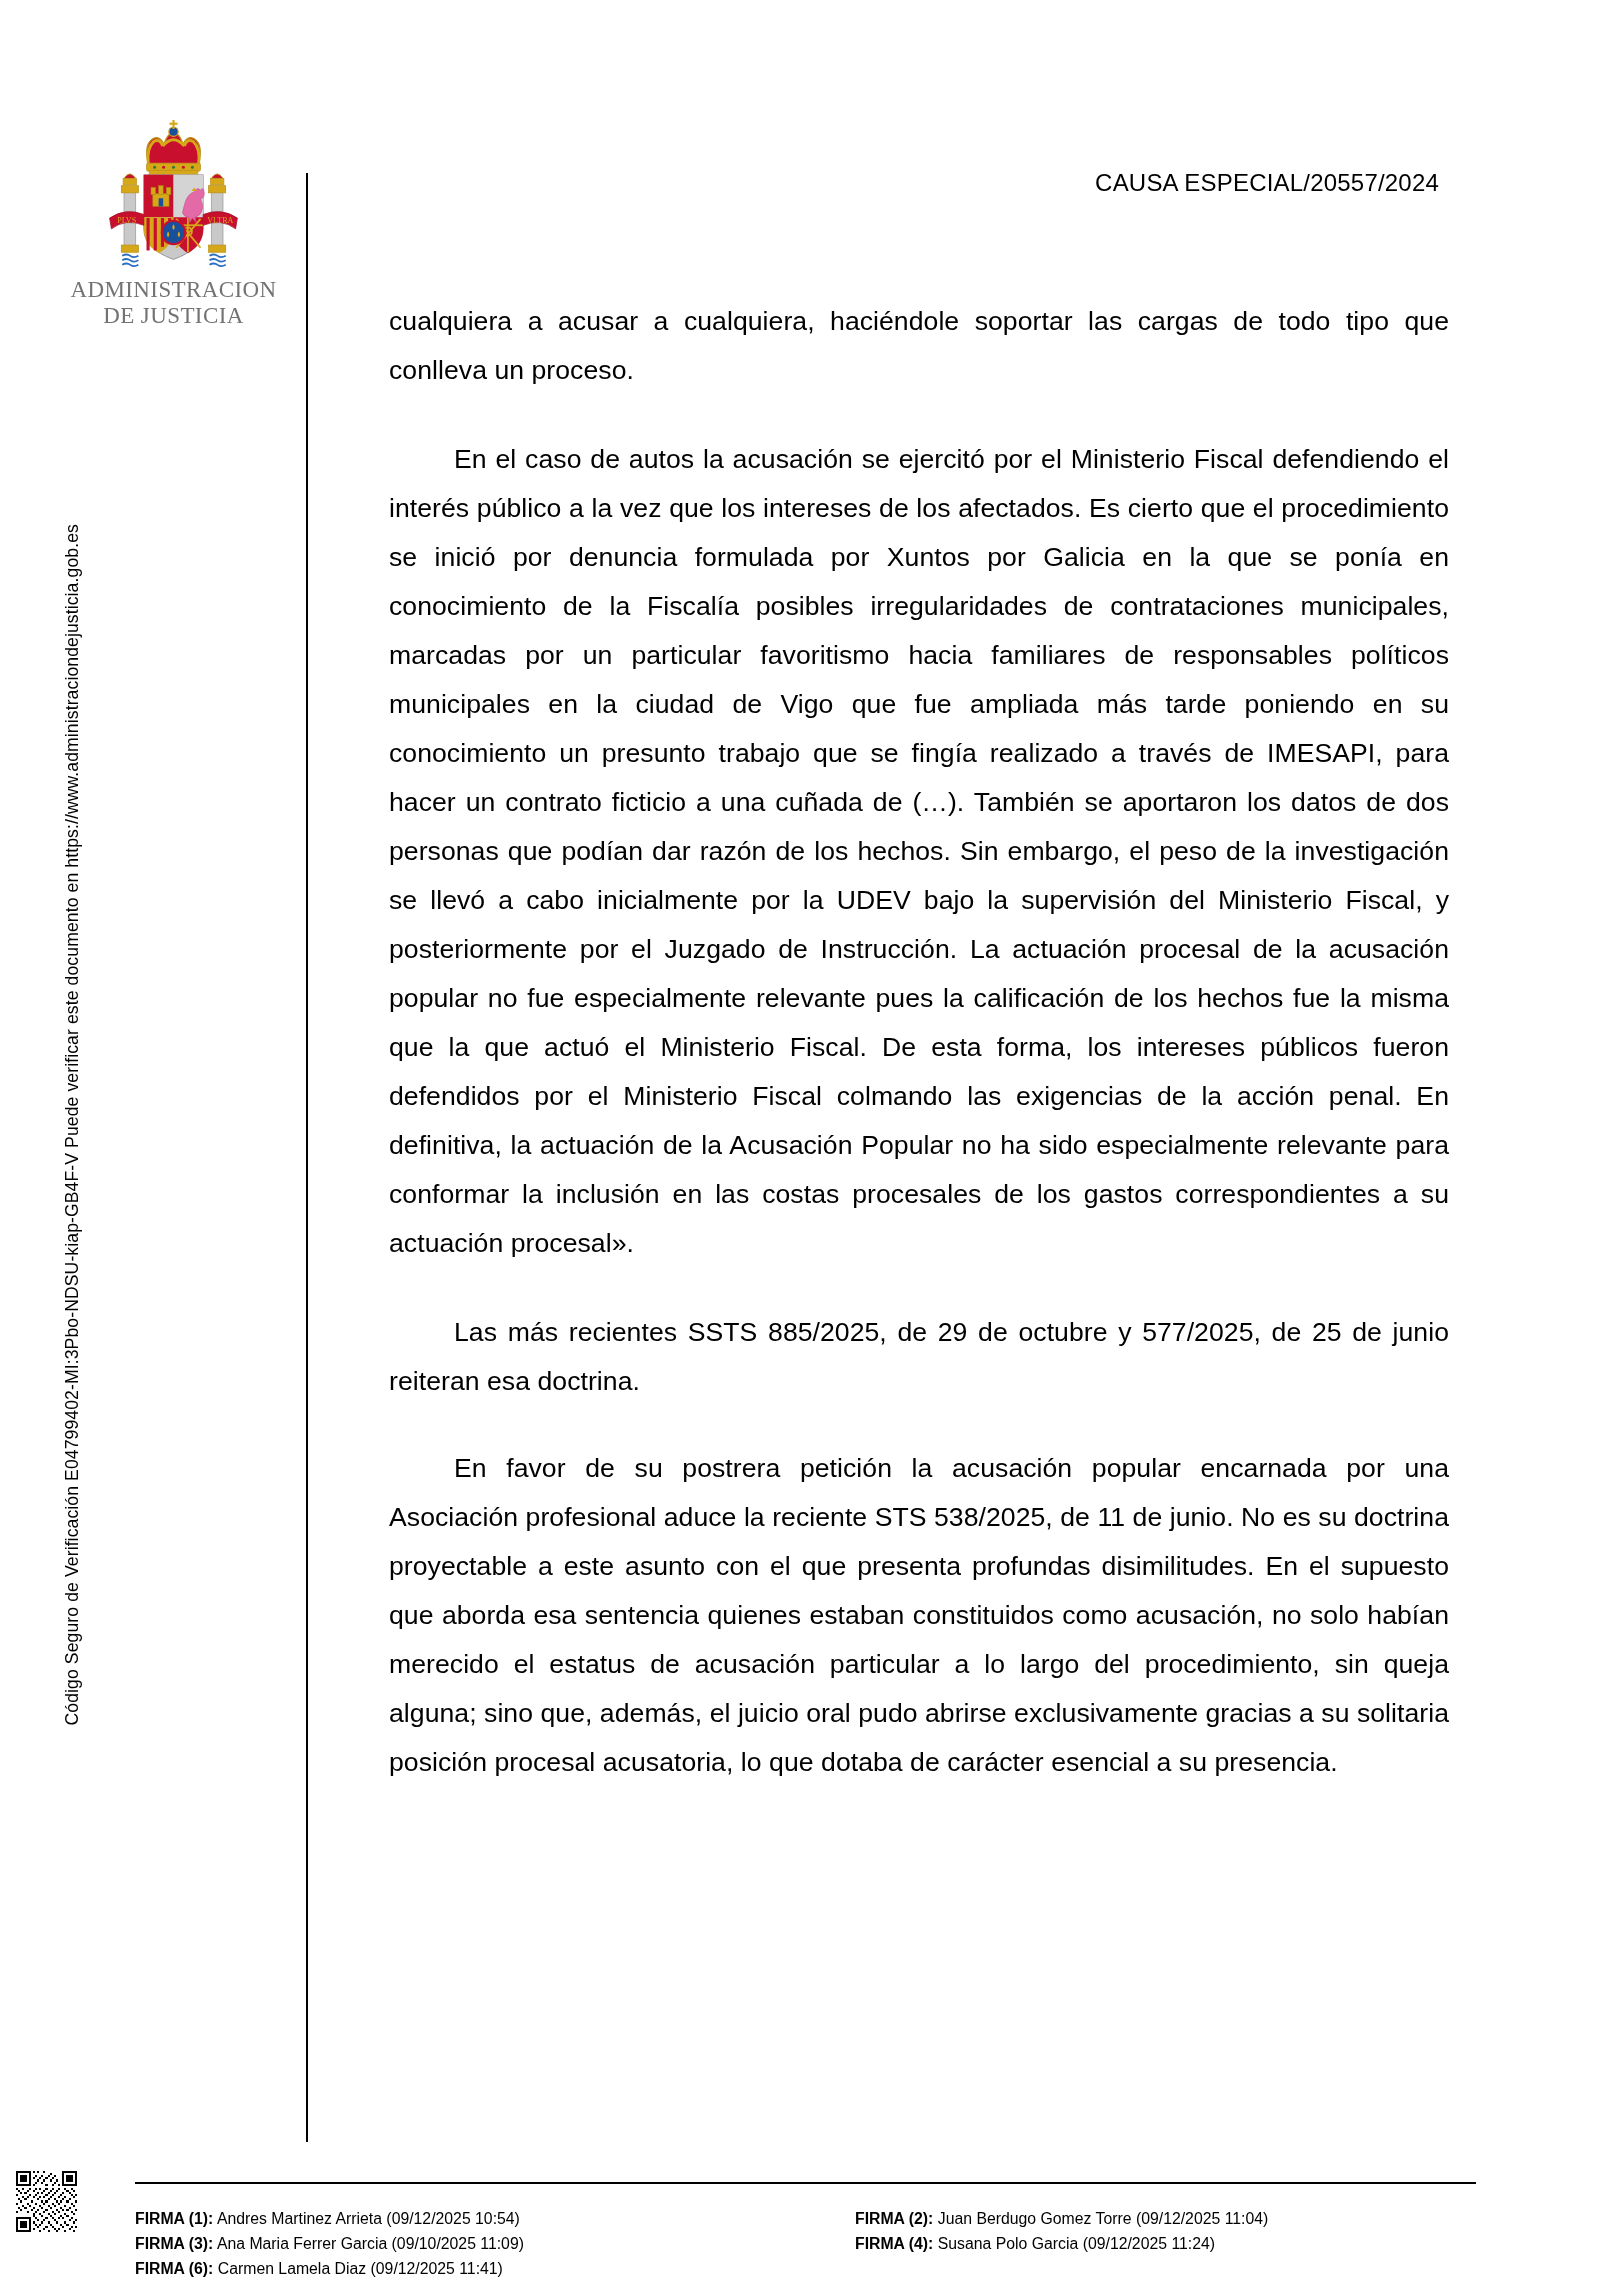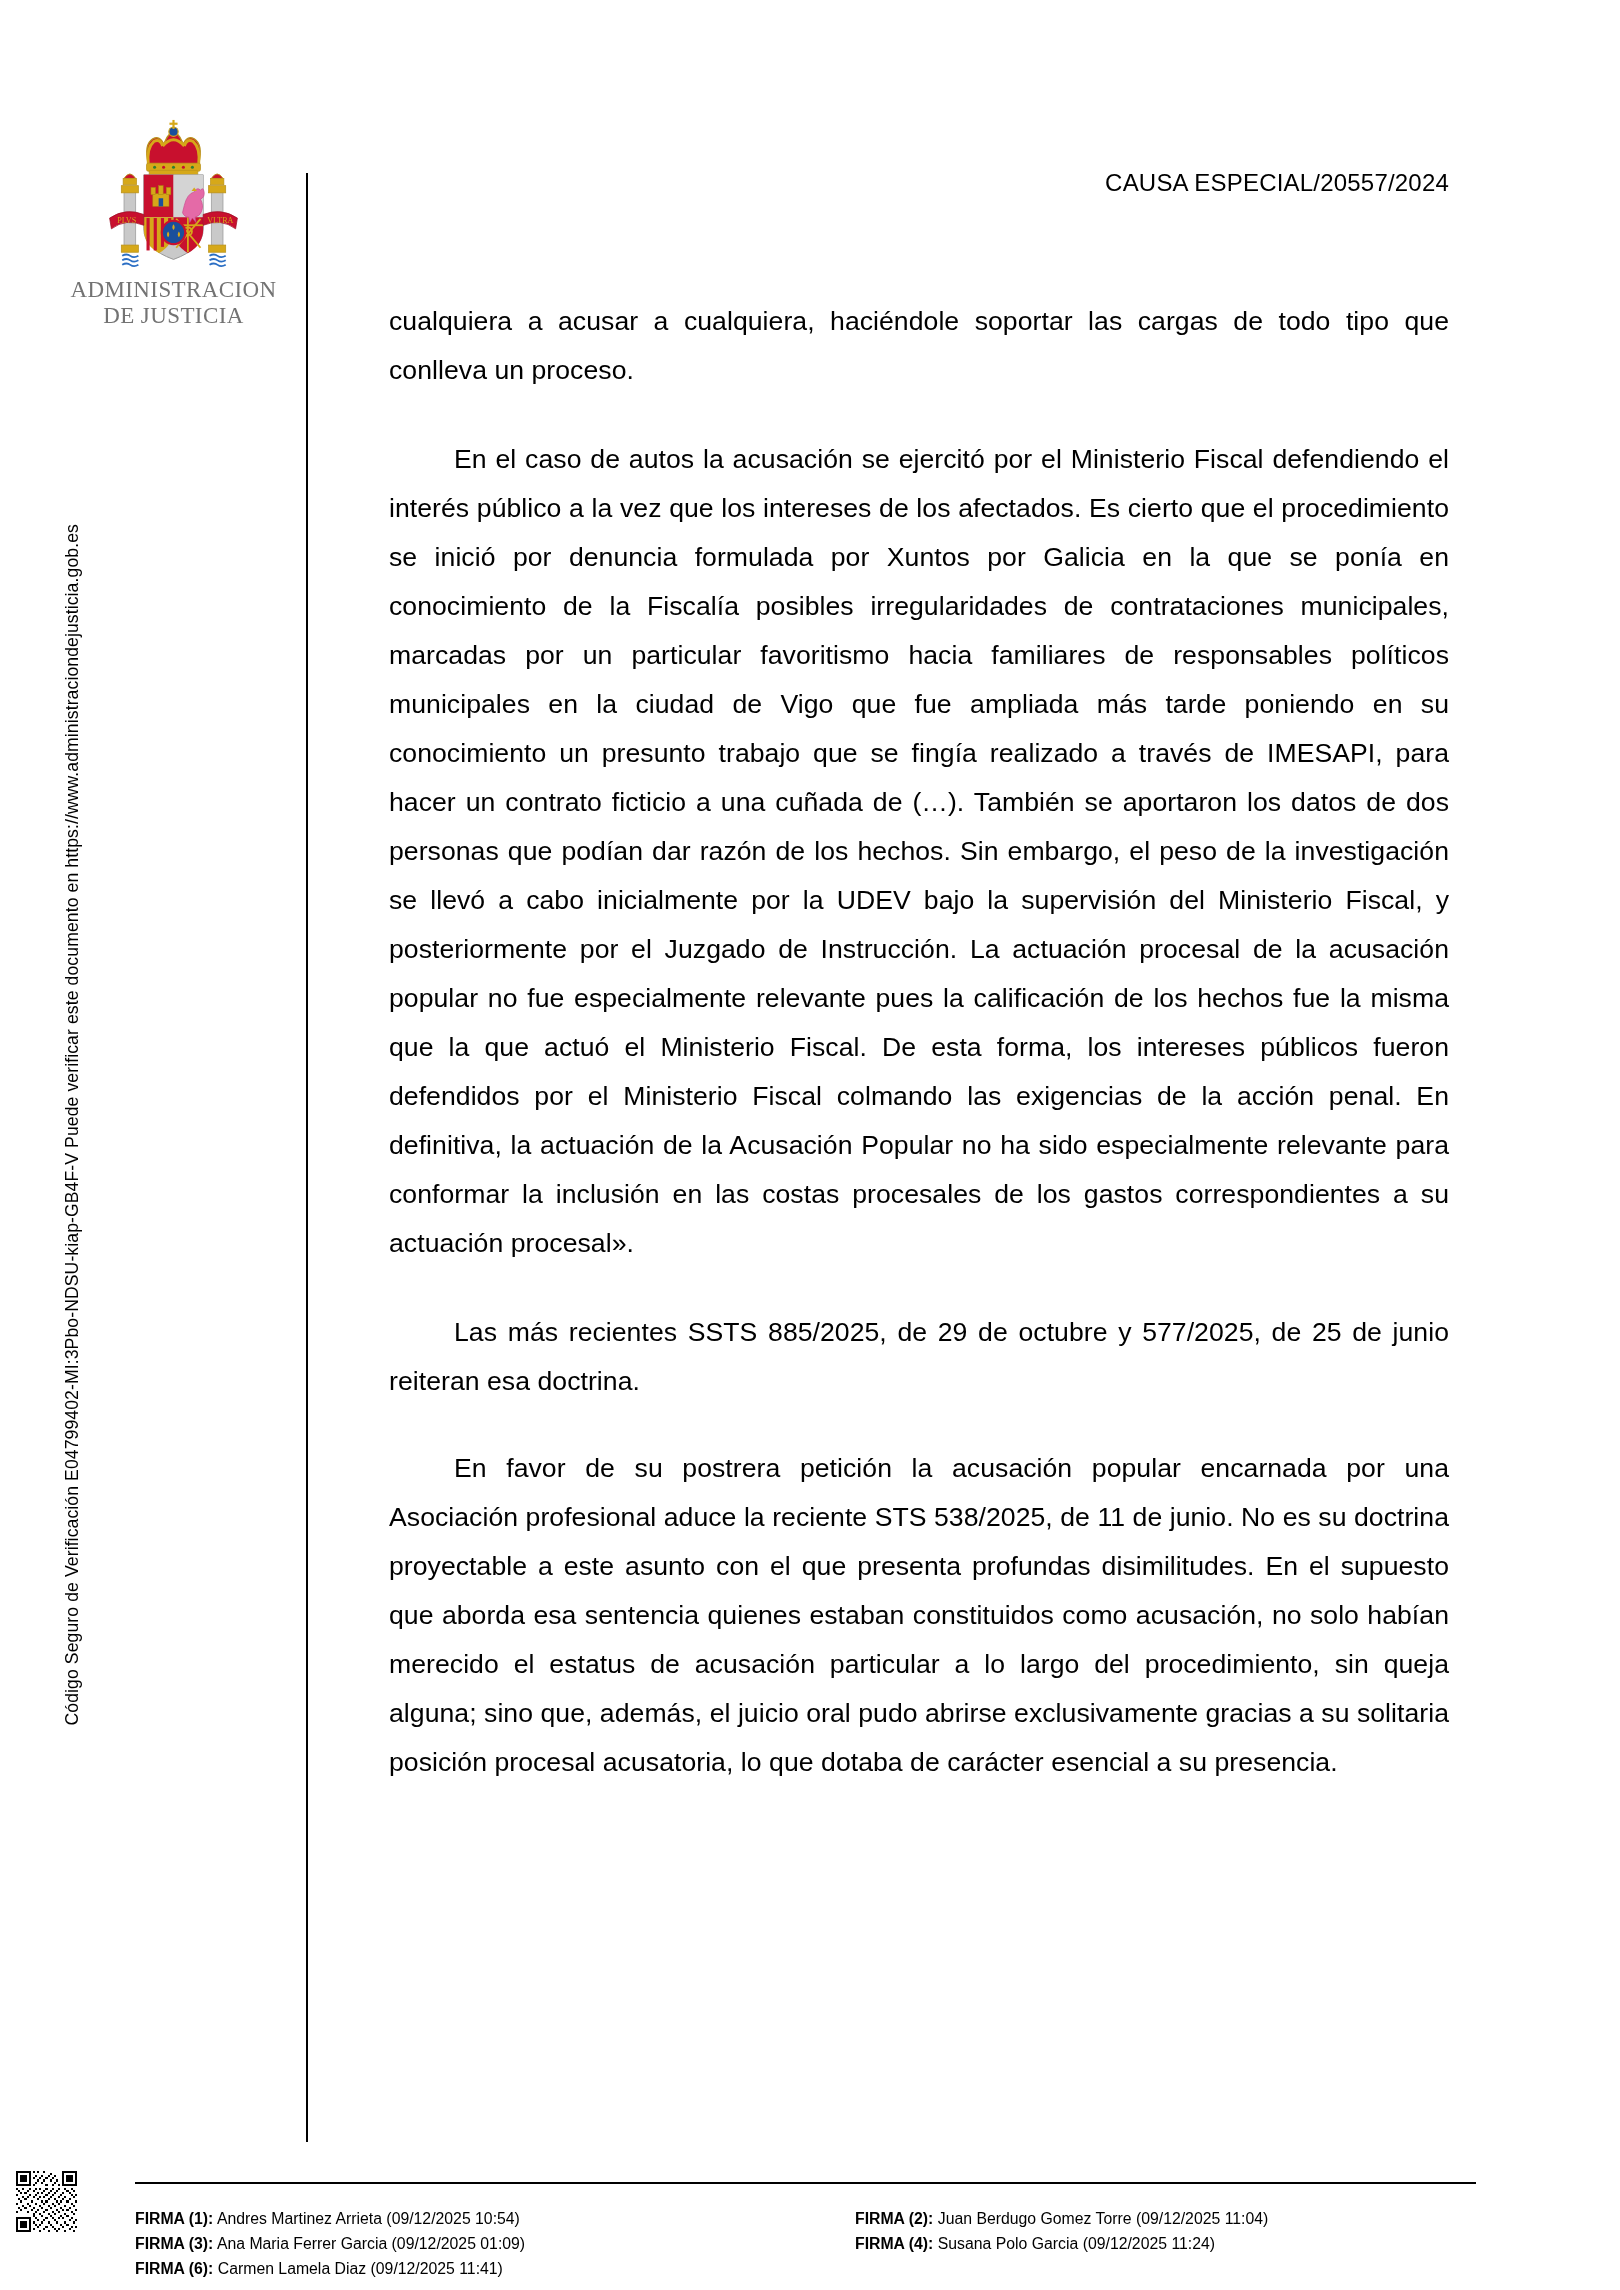--- a/index.html
+++ b/index.html
@@ -75,21 +75,21 @@
     left: 306px;
     top: 173px;
     width: 1.8px;
     height: 1969px;
     background: #000;
   }
 
   
   .doc-header {
     position: absolute;
-    left: 342px;
+    left: 332px;
     top: 169px;
     width: 1107px;
     text-align: right;
     font-size: 24px;
     letter-spacing: 0.2px;
   }
 
   
   .body-col {
     position: absolute;
@@ -464,21 +464,21 @@
       <div class="sign-item">
         <span class="lbl">FIRMA (1):</span>
         <span>Andres Martinez Arrieta (09/12/2025 10:54)</span>
       </div>
       <div class="sign-item">
         <span class="lbl">FIRMA (2):</span>
         <span>Juan Berdugo Gomez Torre (09/12/2025 11:04)</span>
       </div>
       <div class="sign-item">
         <span class="lbl">FIRMA (3):</span>
-        <span>Ana Maria Ferrer Garcia (09/12/2025 01:09)</span>
+        <span>Ana Maria Ferrer Garcia (09/10/2025 11:09)</span>
       </div>
       <div class="sign-item">
         <span class="lbl">FIRMA (4):</span>
         <span>Susana Polo Garcia (09/12/2025 11:24)</span>
       </div>
       <div class="sign-item">
         <span class="lbl">FIRMA (6):</span>
         <span>Carmen Lamela Diaz (09/12/2025 11:41)</span>
       </div>
     </div>

